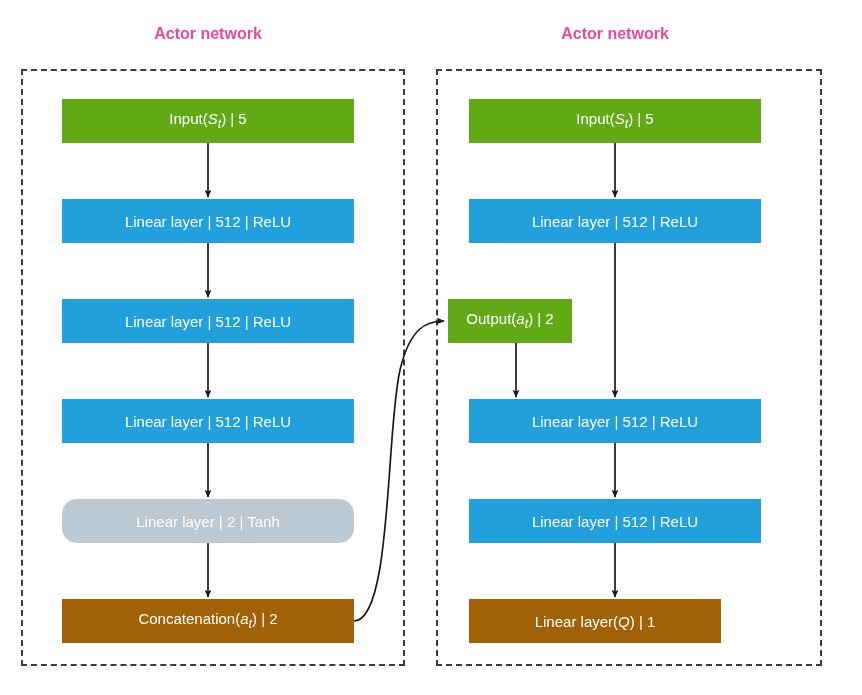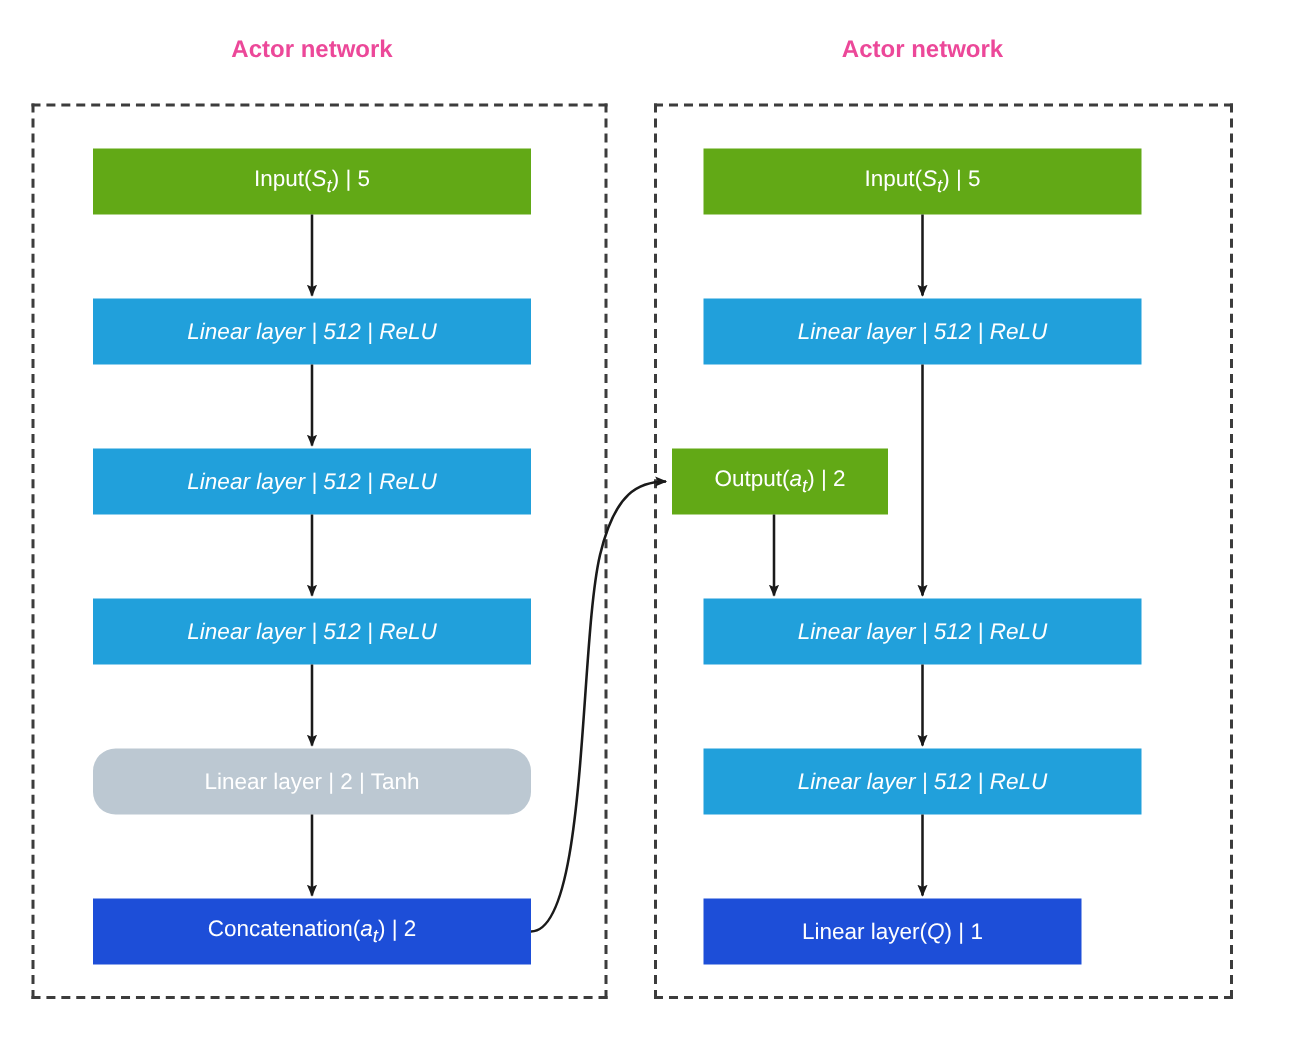--- a/index.html
+++ b/index.html
@@ -38,22 +38,22 @@
     align-items:center;
     justify-content:center;
     color:#ffffff;
     font-size:15px;
     line-height:1;
     white-space:nowrap;
     user-select:none;
   }
   .node .lbl{display:inline-block;}
   .node-green{background:#62A916;}
-  .node-blue{background:#21A0DB;font-style:italic;}
-  .node-orange{background:#1d4ed8;}
+  .node-blue{background:#21A0DB;}
+  .node-orange{background:#a16207;}
   .node-gray{background:#BCC8D2;color:#ffffff;border-radius:15px;}
 
   svg.wires{position:absolute;left:0;top:0;width:862px;height:695px;pointer-events:none;}
 </style>
 </head>
 <body>
 
 <div id="canvas">
 
   <div class="net-title" id="actor-title">Actor network</div>
@@ -88,21 +88,21 @@
   </div>
 
   <div class="node node-green" style="left:469px;top:99px;width:292px;height:44px;">
     <span class="lbl">Input(<i>S<sub>t</sub></i>) | 5</span>
   </div>
 
   <div class="node node-blue" style="left:469px;top:199px;width:292px;height:44px;">
     <span class="lbl">Linear layer | 512 | ReLU</span>
   </div>
 
-  <div class="node node-green" style="left:448px;top:299px;width:144px;height:44px;">
+  <div class="node node-green" style="left:448px;top:299px;width:124px;height:44px;">
     <span class="lbl">Output(<i>a<sub>t</sub></i>) | 2</span>
   </div>
 
   <div class="node node-blue" style="left:469px;top:399px;width:292px;height:44px;">
     <span class="lbl">Linear layer | 512 | ReLU</span>
   </div>
 
   <div class="node node-blue" style="left:469px;top:499px;width:292px;height:44px;">
     <span class="lbl">Linear layer | 512 | ReLU</span>
   </div>

